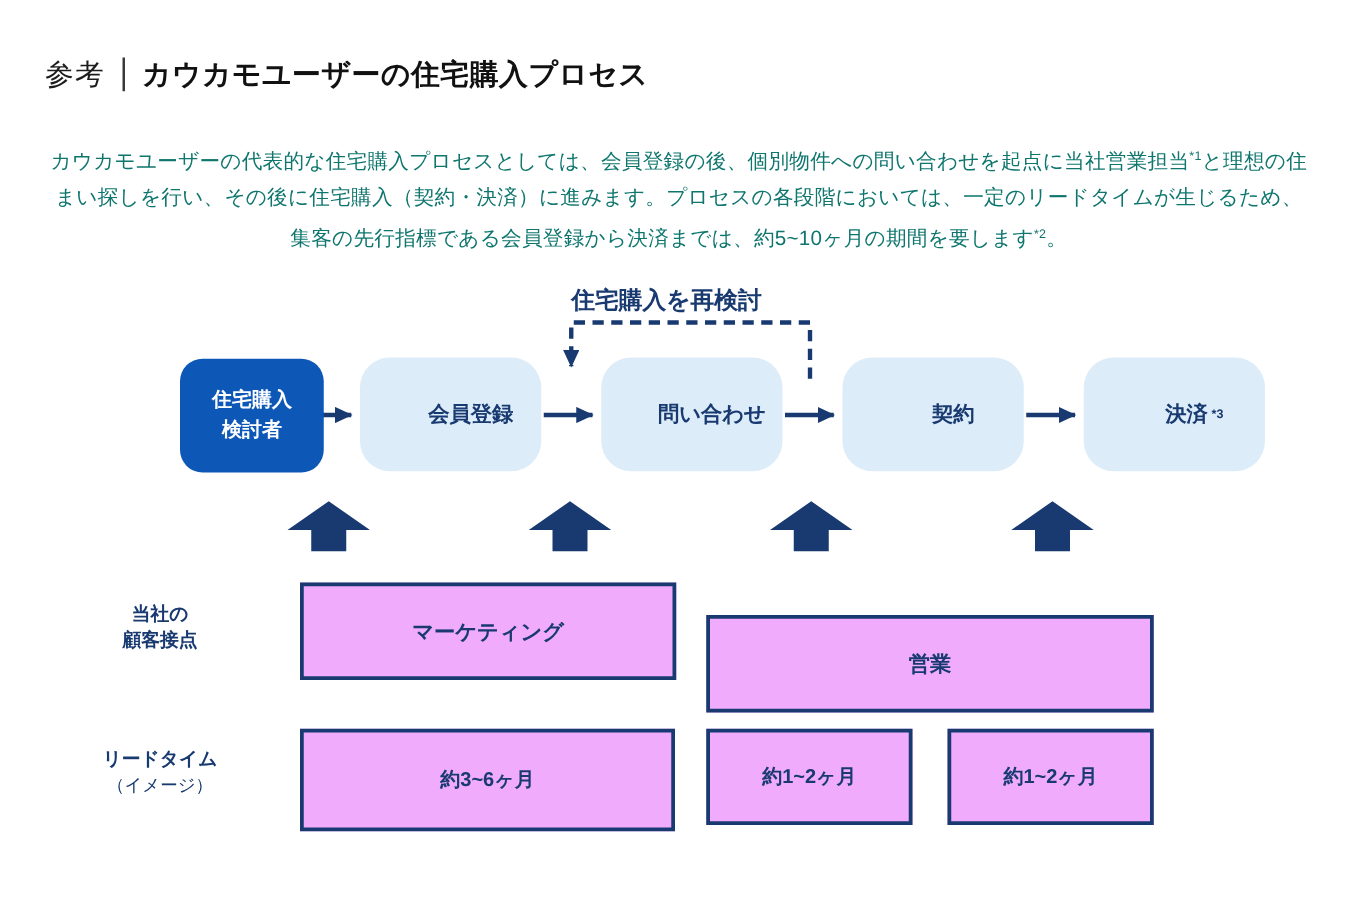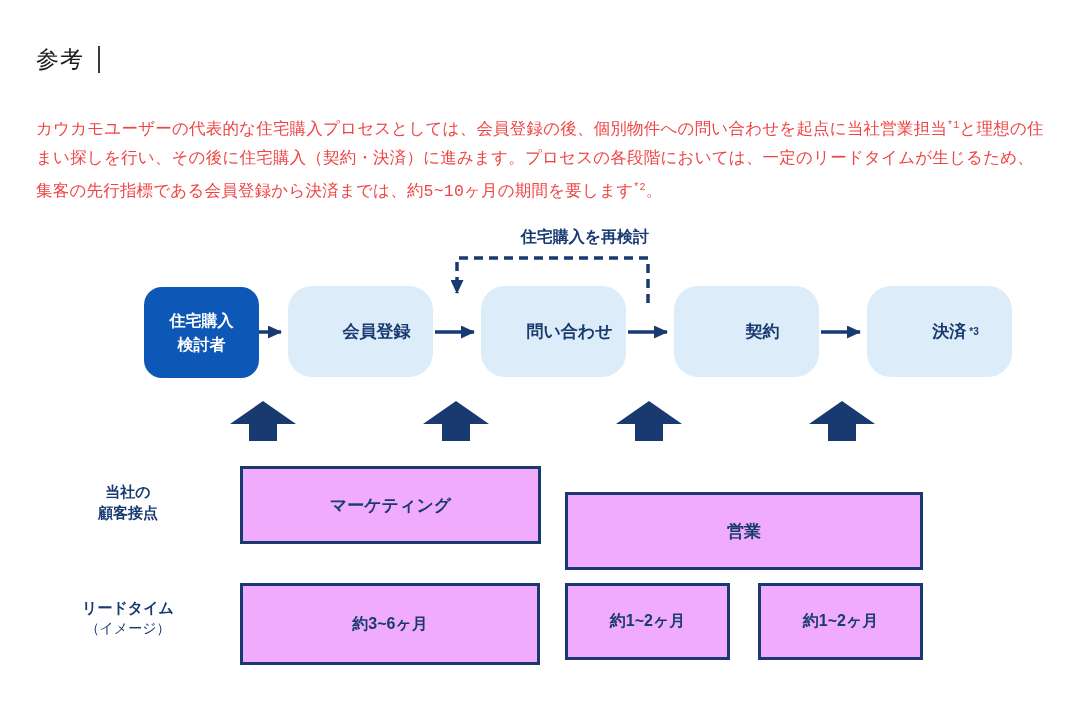--- a/index.html
+++ b/index.html
@@ -21,33 +21,33 @@
   .header{
     position:absolute;left:36px;top:44px;
     display:flex;align-items:center;gap:14px;
   }
   .header .label{font-size:23px;font-weight:500;color:#1c1c1c;letter-spacing:1px;}
   .header .divider{width:1.5px;height:27px;background:#3a3a3a;}
   .header .title{font-size:23px;font-weight:700;color:#111;letter-spacing:0.5px;}
   
   .desc{
     position:absolute;left:36px;top:111px;width:1014px;
-    font-size:16.5px;line-height:29px;color:#ef4444;
-    text-align:left;letter-spacing:0.2px;font-family:Liberation Mono, monospace;
+    font-size:16.5px;line-height:29px;color:#0f766e;
+    text-align:center;letter-spacing:0.2px;
   }
   .desc sup{font-size:10px;vertical-align:6px;}
   
   .overlay{position:absolute;left:0;top:0;width:1080px;height:720px;pointer-events:none;}
   .arrow-line{stroke:var(--navy);stroke-width:3.5;fill:none;}
   .dashed{stroke-dasharray:9 6;}
   .arrow-fill{fill:var(--navy);stroke:none;}
 
   .loop-label{
     position:absolute;left:457px;top:227px;width:192px;
-    text-align:right;font-size:16px;font-weight:700;color:var(--navy);
+    text-align:left;font-size:19px;font-weight:700;color:var(--navy);
   }
   .start-node{
     position:absolute;left:144px;top:287px;width:115px;height:91px;
     background:var(--primary-blue);border-radius:18px;
     display:flex;align-items:center;justify-content:center;text-align:center;
     color:#ffffff;font-size:16px;font-weight:700;line-height:24px;
   }
   .stage{
     position:absolute;top:286px;width:145px;height:91px;
     background:var(--light-blue);border-radius:24px;
@@ -66,20 +66,21 @@
     color:var(--navy);font-weight:700;font-size:17px;
   }
   .lt{font-size:16px;}
 </style>
 </head>
 <body>
 
 <div class="header">
   <span class="label">参考</span>
   <span class="divider"></span>
+  <span class="title">カウカモユーザーの住宅購入プロセス</span>
 </div>
 
 <p class="desc"><span>カウカモユーザーの代表的な住宅購入プロセスとしては、会員登録の後、個別物件への問い合わせを起点に当社営業担当</span><sup>*1</sup><span>と理想の住まい探しを行い、その後に住宅購入（契約・決済）に進みます。プロセスの各段階においては、一定のリードタイムが生じるため、集客の先行指標である会員登録から決済までは、約5~10ヶ月の期間を要します</span><sup>*2</sup><span>。</span></p>
 
 <svg class="overlay" viewBox="0 0 1080 720" xmlns="http://www.w3.org/2000/svg">
   <defs>
     <marker id="ah" markerWidth="15" markerHeight="13" refX="13" refY="6.5" orient="auto" markerUnits="userSpaceOnUse">
       <path d="M0,0 L14,6.5 L0,13 Z" class="arrow-fill"></path>
     </marker>
   </defs>

